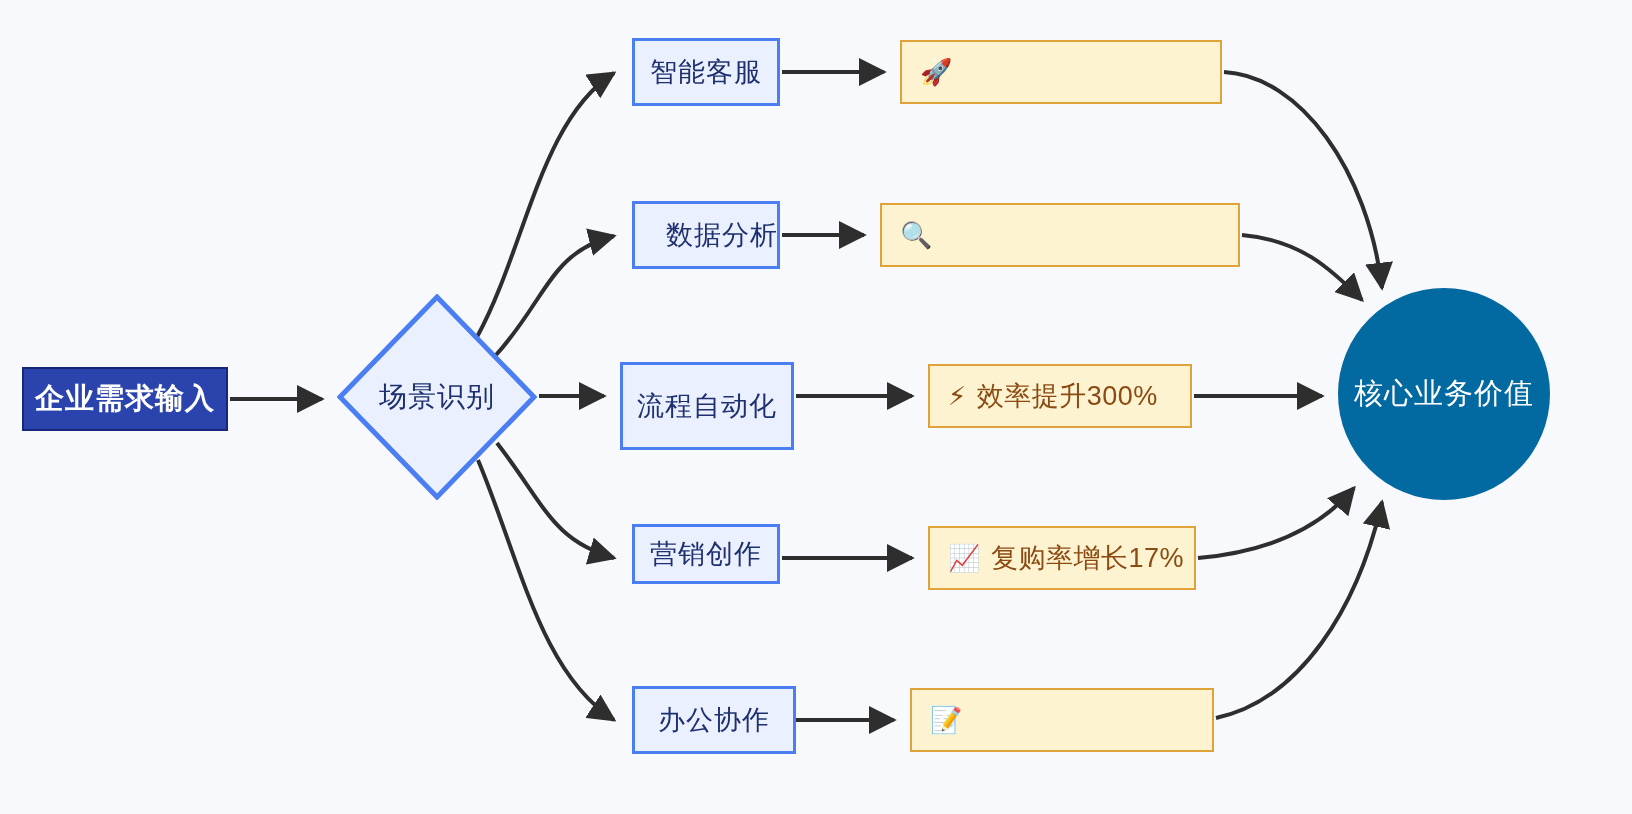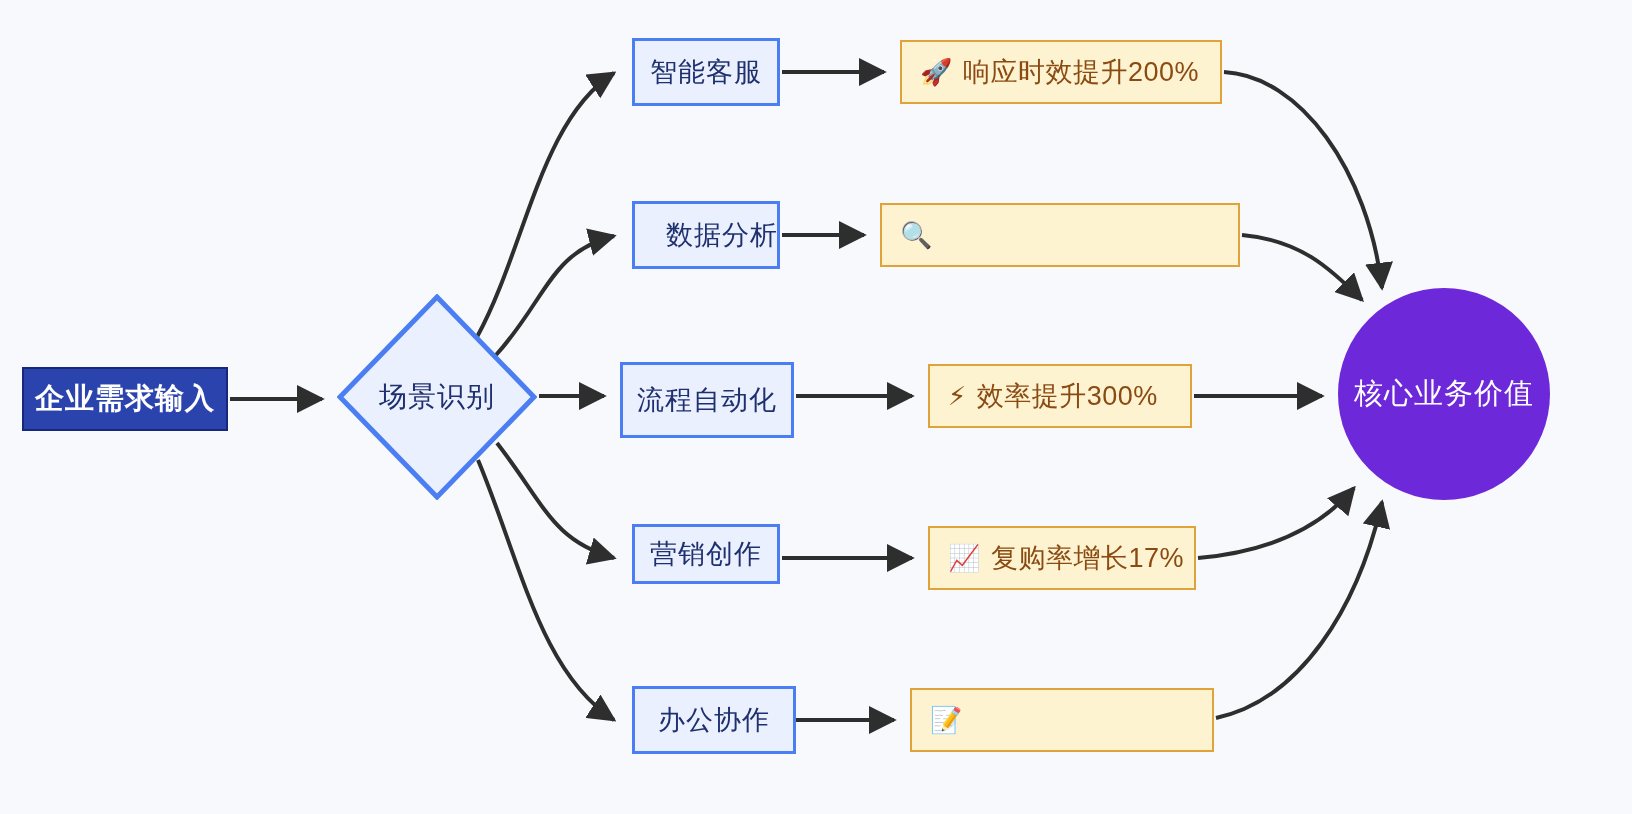--- a/index.html
+++ b/index.html
@@ -84,21 +84,21 @@
     padding-left: 18px;
   }
   .node-result .emoji {
     font-size: 26px;
     margin-right: 10px;
     line-height: 1;
   }
 
   
   .node-end {
-    background: #6d28d9;
+    background: #0369a1;
     border-radius: 50%;
     color: #ffffff;
     font-size: 29px;
     letter-spacing: 1px;
   }
 </style>
 </head>
 <body>
 
 <div id="canvas">
@@ -142,31 +142,30 @@
       <polygon points="100,3 197,103 100,203 3,103" fill="#eaf0fd" stroke="#4a7ef2" stroke-width="5"></polygon>
     </svg>
     <span class="diamond-label">场景识别</span>
   </div>
 
   <div class="node node-process" style="left:632px; top:38px; width:148px; height:68px;align-items:center;">
     <span>智能客服</span>
   </div>
   <div class="node node-result" style="left:900px; top:40px; width:322px; height:64px;">
     <span class="emoji">🚀</span>
-    <span>响应时效提升200%</span>
   </div>
 
   <div class="node node-process" style="left:632px; top:201px; width:148px; height:68px;padding-left:32px;">
     <span>数据分析</span>
   </div>
   <div class="node node-result" style="left:880px; top:203px; width:360px; height:64px;">
     <span class="emoji">🔍</span>
   </div>
 
-  <div class="node node-process" style="left:620px; top:362px; width:174px; height:76px;">
+  <div class="node node-process" style="left:620px; top:362px; width:174px; height:88px;">
     <span>流程自动化</span>
   </div>
   <div class="node node-result" style="left:928px; top:364px; width:264px; height:64px;">
     <span class="emoji">⚡</span>
     <span>效率提升300%</span>
   </div>
 
   <div class="node node-process" style="left:632px; top:524px; width:148px; height:60px;">
     <span>营销创作</span>
   </div>

